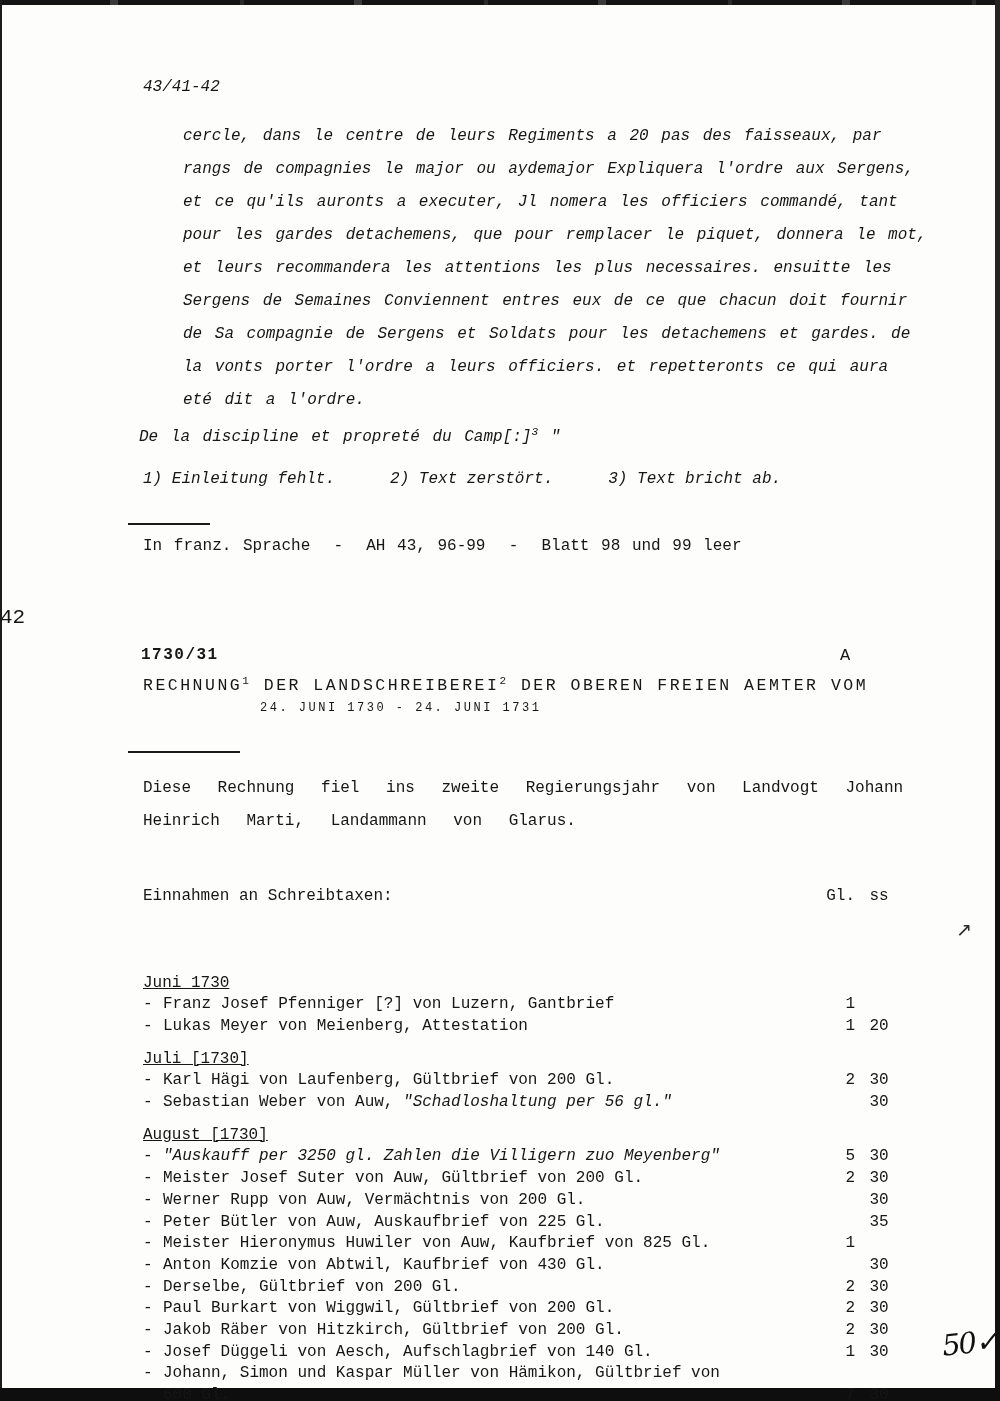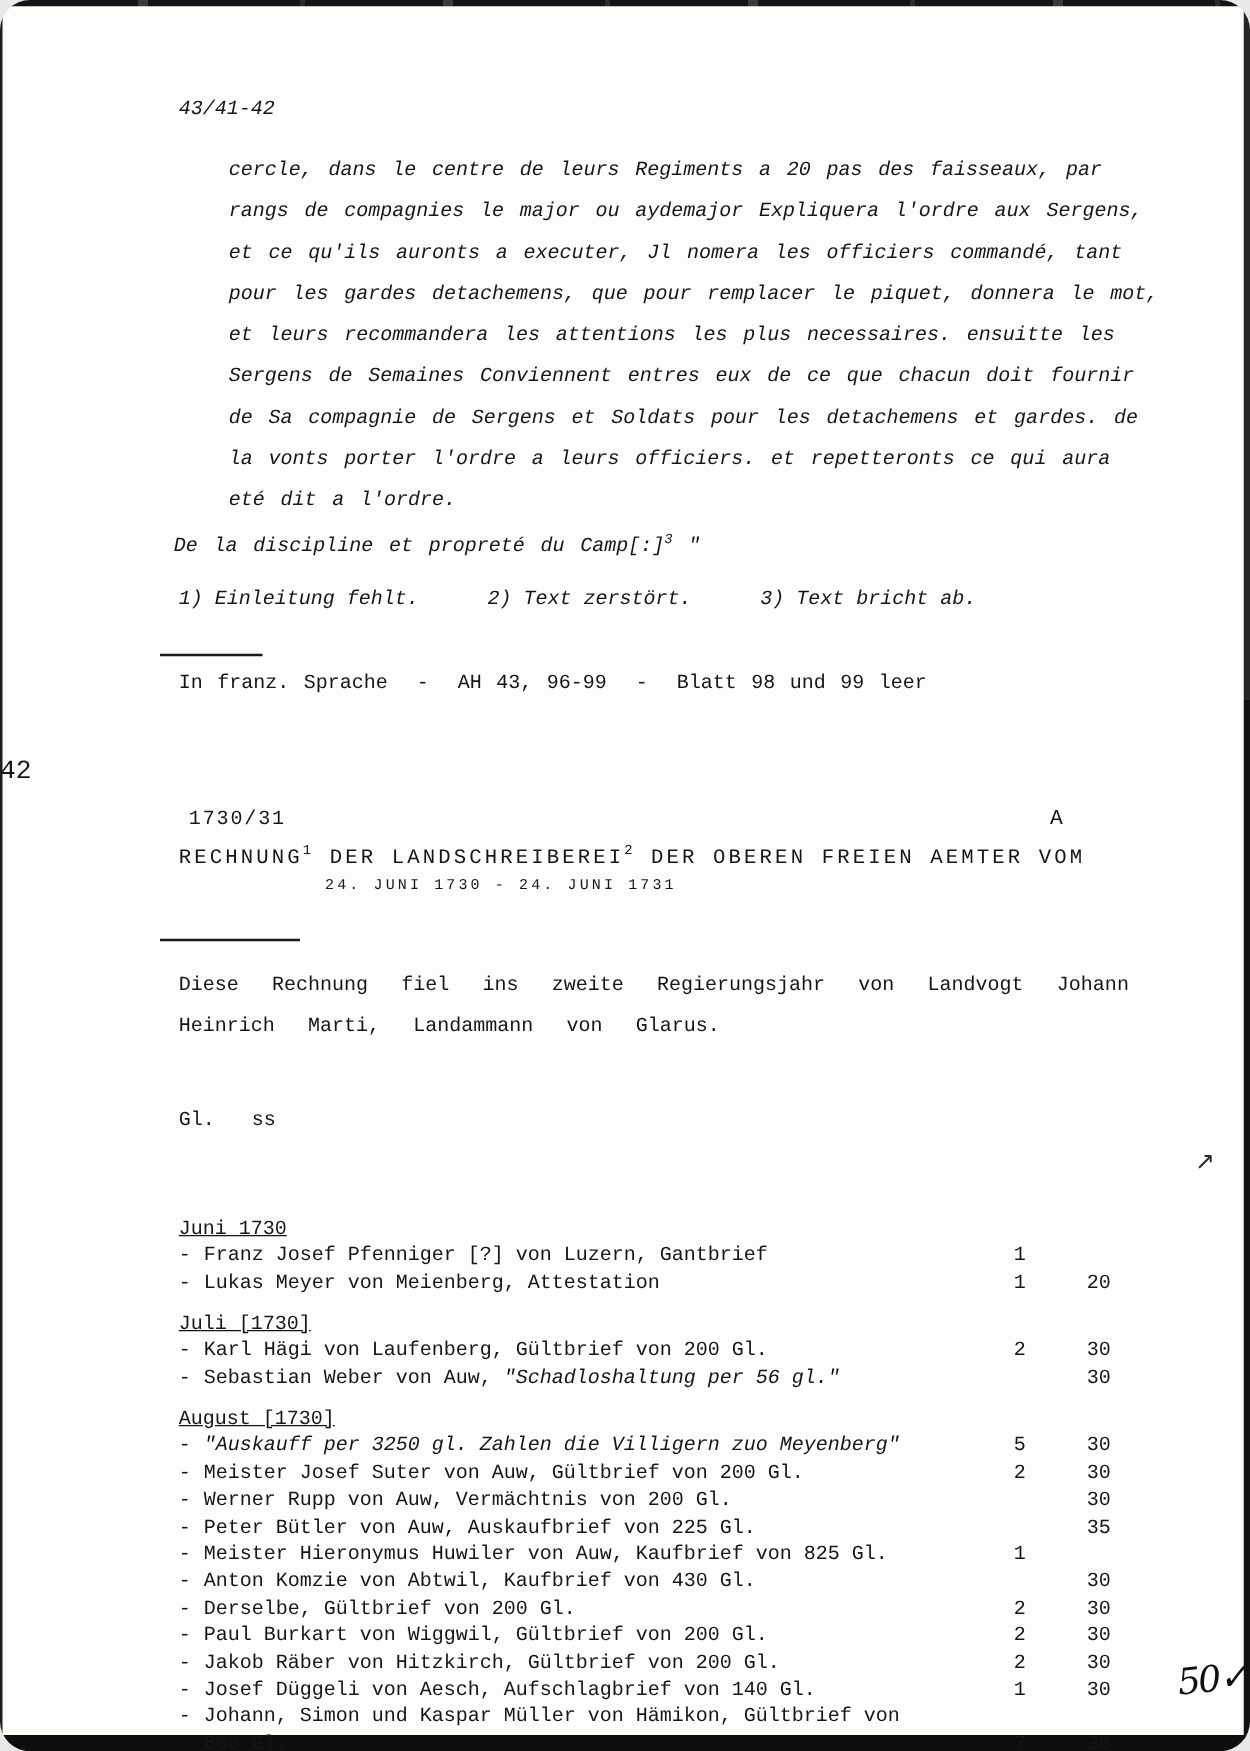--- a/index.html
+++ b/index.html
@@ -1,21 +1,20 @@
 <!DOCTYPE html>
 <html><head>
 <meta charset="utf-8">
 <style>
   html,body{margin:0;padding:0;background:#e8e8e8;}
   .page{
     position:relative;width:1000px;height:1401px;margin:0 auto;
     background:#fdfdfb;color:#161616;overflow:hidden;
     font-family:"Liberation Mono","DejaVu Sans Mono",monospace;
     font-size:16px;
-    border-radius:24px;
   }
   
   .edge-top{position:absolute;top:0;left:0;width:100%;height:5px;
     background:repeating-linear-gradient(90deg,#141414 0 110px,#3a3a3a 110px 118px,#141414 118px 240px,#2b2b2b 240px 244px);}
   .edge-left{position:absolute;top:0;left:0;width:2px;height:100%;background:#1c1c1c;}
   .edge-right{position:absolute;top:0;right:0;width:5px;height:100%;
     background:linear-gradient(180deg,#242424 0 40%,#111 40% 100%);}
   .edge-bottom{position:absolute;bottom:0;left:0;width:100%;height:13px;background:#0e0e0e;}
 
   .abs{position:absolute;white-space:pre;}
@@ -33,35 +32,35 @@
   .footnotes span{margin-right:55px;}
   .footnotes span:last-child{margin-right:0;}
 
   .rule{position:absolute;height:2px;background:#1a1a1a;}
   .rule1{left:128px;top:523px;width:82px;}
   .rule2{left:128px;top:751px;width:112px;}
 
   .lang-note{left:143px;top:537px;word-spacing:2px;}
 
   .doc-number{left:0;top:606px;width:1000px;text-align:left;font-size:21px;white-space:pre;}
-  .year-line{left:151px;top:646px;width:714px;letter-spacing:1.5px;}
+  .year-line{left:141px;top:646px;width:714px;letter-spacing:1.5px;font-weight:bold;}
   .series-letter{left:840px;top:646px;font-size:17px;}
   .title-line1{left:143px;top:676px;letter-spacing:2.5px;font-size:16.5px;}
   .title-line2{left:260px;top:701px;letter-spacing:2.5px;font-size:12px;}
 
   .intro{left:143px;top:772px;width:820px;line-height:33px;word-spacing:17px;}
 
   .table{left:143px;top:843px;width:760px;line-height:21.7px;}
   .thead{display:flex;margin-bottom:10px;}
   .tmonth{margin-top:11px;text-decoration:underline;}
   .trow{display:flex;}
   .tdesc{flex:1 1 auto;white-space:pre-wrap;}
   .tdash{width:20px;flex:0 0 20px;}
   .tindent{width:20px;flex:0 0 20px;}
-  .cell-gl{width:44px;flex:0 0 44px;text-align:left;}
+  .cell-gl{width:44px;flex:0 0 44px;text-align:right;}
   .cell-ss{width:48px;flex:0 0 48px;text-align:center;}
   .thead .tdesc{white-space:pre;}
 
   .margin-arrow{left:956px;top:918px;font-family:"DejaVu Sans",sans-serif;font-size:19px;color:#2a2a2a;}
   .check-mark{left:942px;top:1326px;font-family:"DejaVu Serif",serif;font-style:italic;
     font-size:29px;color:#101010;transform:rotate(-6deg);letter-spacing:-2px;}
 </style>
 </head>
 <body>
 
@@ -91,20 +90,21 @@
 
   <div class="abs title-line1"><span>RECHNUNG</span><sup>1</sup><span> DER LANDSCHREIBEREI</span><sup>2</sup><span> DER OBEREN FREIEN AEMTER VOM</span></div>
   <div class="abs title-line2">24. JUNI 1730 - 24. JUNI 1731</div>
 
   <div class="rule rule2"></div>
 
   <div class="abs intro" id="intro"><div>Diese Rechnung fiel ins zweite Regierungsjahr von Landvogt Johann</div><div>Heinrich Marti, Landammann von Glarus.</div></div>
 
   <div class="abs table" id="taxtable">
     <div class="thead">
+      <span class="tdesc">Einnahmen an Schreibtaxen:</span>
       <span class="cell-gl">Gl.</span>
       <span class="cell-ss">ss</span>
     </div>
     <div id="tbody"><div class="tmonth">Juni 1730</div><div class="trow"><span class="tdash">-</span><span class="tdesc"><span>Franz Josef Pfenniger [?] von Luzern, Gantbrief</span></span><span class="cell-gl">1</span><span class="cell-ss"></span></div><div class="trow"><span class="tdash">-</span><span class="tdesc"><span>Lukas Meyer von Meienberg, Attestation</span></span><span class="cell-gl">1</span><span class="cell-ss">20</span></div><div class="tmonth">Juli [1730]</div><div class="trow"><span class="tdash">-</span><span class="tdesc"><span>Karl Hägi von Laufenberg, Gültbrief von 200 Gl.</span></span><span class="cell-gl">2</span><span class="cell-ss">30</span></div><div class="trow"><span class="tdash">-</span><span class="tdesc"><span>Sebastian Weber von Auw, </span><span class="it">"Schadloshaltung per 56 gl."</span></span><span class="cell-gl"></span><span class="cell-ss">30</span></div><div class="tmonth">August [1730]</div><div class="trow"><span class="tdash">-</span><span class="tdesc"><span class="it">"Auskauff per 3250 gl. Zahlen die Villigern zuo Meyenberg"</span></span><span class="cell-gl">5</span><span class="cell-ss">30</span></div><div class="trow"><span class="tdash">-</span><span class="tdesc"><span>Meister Josef Suter von Auw, Gültbrief von 200 Gl.</span></span><span class="cell-gl">2</span><span class="cell-ss">30</span></div><div class="trow"><span class="tdash">-</span><span class="tdesc"><span>Werner Rupp von Auw, Vermächtnis von 200 Gl.</span></span><span class="cell-gl"></span><span class="cell-ss">30</span></div><div class="trow"><span class="tdash">-</span><span class="tdesc"><span>Peter Bütler von Auw, Auskaufbrief von 225 Gl.</span></span><span class="cell-gl"></span><span class="cell-ss">35</span></div><div class="trow"><span class="tdash">-</span><span class="tdesc"><span>Meister Hieronymus Huwiler von Auw, Kaufbrief von 825 Gl.</span></span><span class="cell-gl">1</span><span class="cell-ss"></span></div><div class="trow"><span class="tdash">-</span><span class="tdesc"><span>Anton Komzie von Abtwil, Kaufbrief von 430 Gl.</span></span><span class="cell-gl"></span><span class="cell-ss">30</span></div><div class="trow"><span class="tdash">-</span><span class="tdesc"><span>Derselbe, Gültbrief von 200 Gl.</span></span><span class="cell-gl">2</span><span class="cell-ss">30</span></div><div class="trow"><span class="tdash">-</span><span class="tdesc"><span>Paul Burkart von Wiggwil, Gültbrief von 200 Gl.</span></span><span class="cell-gl">2</span><span class="cell-ss">30</span></div><div class="trow"><span class="tdash">-</span><span class="tdesc"><span>Jakob Räber von Hitzkirch, Gültbrief von 200 Gl.</span></span><span class="cell-gl">2</span><span class="cell-ss">30</span></div><div class="trow"><span class="tdash">-</span><span class="tdesc"><span>Josef Düggeli von Aesch, Aufschlagbrief von 140 Gl.</span></span><span class="cell-gl">1</span><span class="cell-ss">30</span></div><div class="trow"><span class="tdash">-</span><span class="tdesc"><span>Johann, Simon und Kaspar Müller von Hämikon, Gültbrief von</span></span><span class="cell-gl"></span><span class="cell-ss"></span></div><div class="trow"><span class="tindent"></span><span class="tdesc"><span>600 Gl.</span></span><span class="cell-gl">7</span><span class="cell-ss">30</span></div></div>
   </div>
 
   <div class="abs margin-arrow">↗</div>
   <div class="abs check-mark">50✓</div>
 
 </div>

